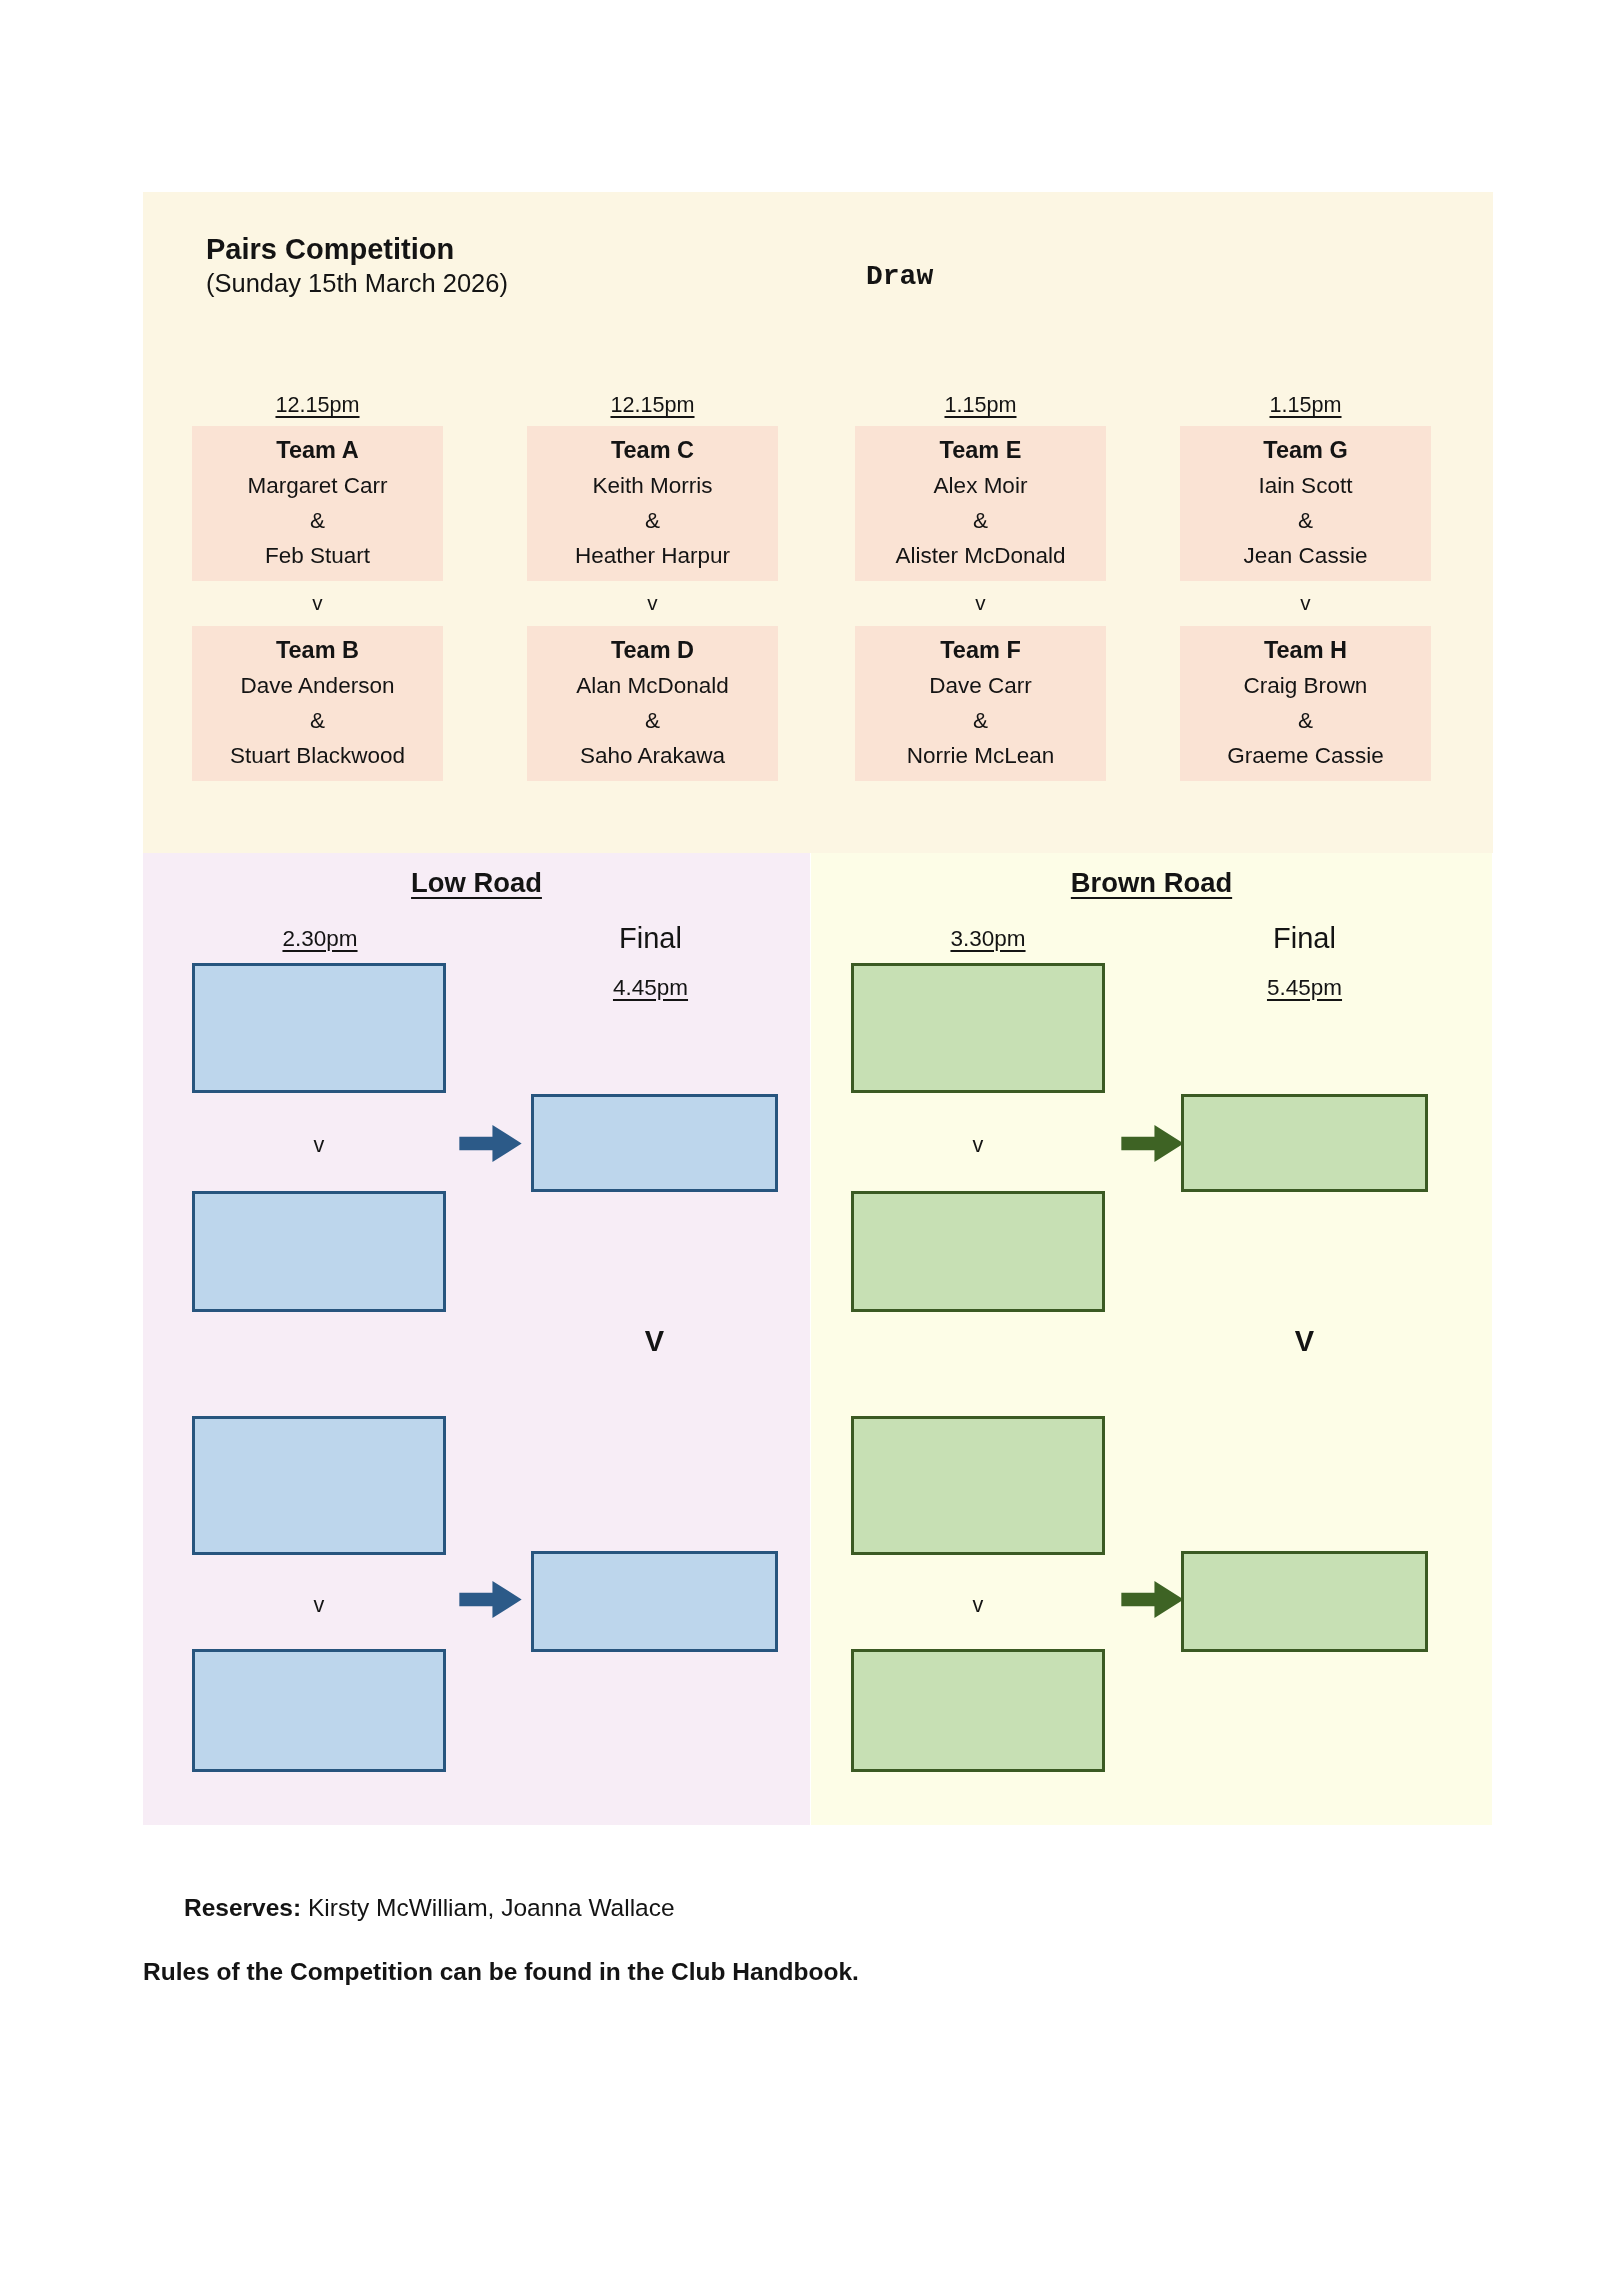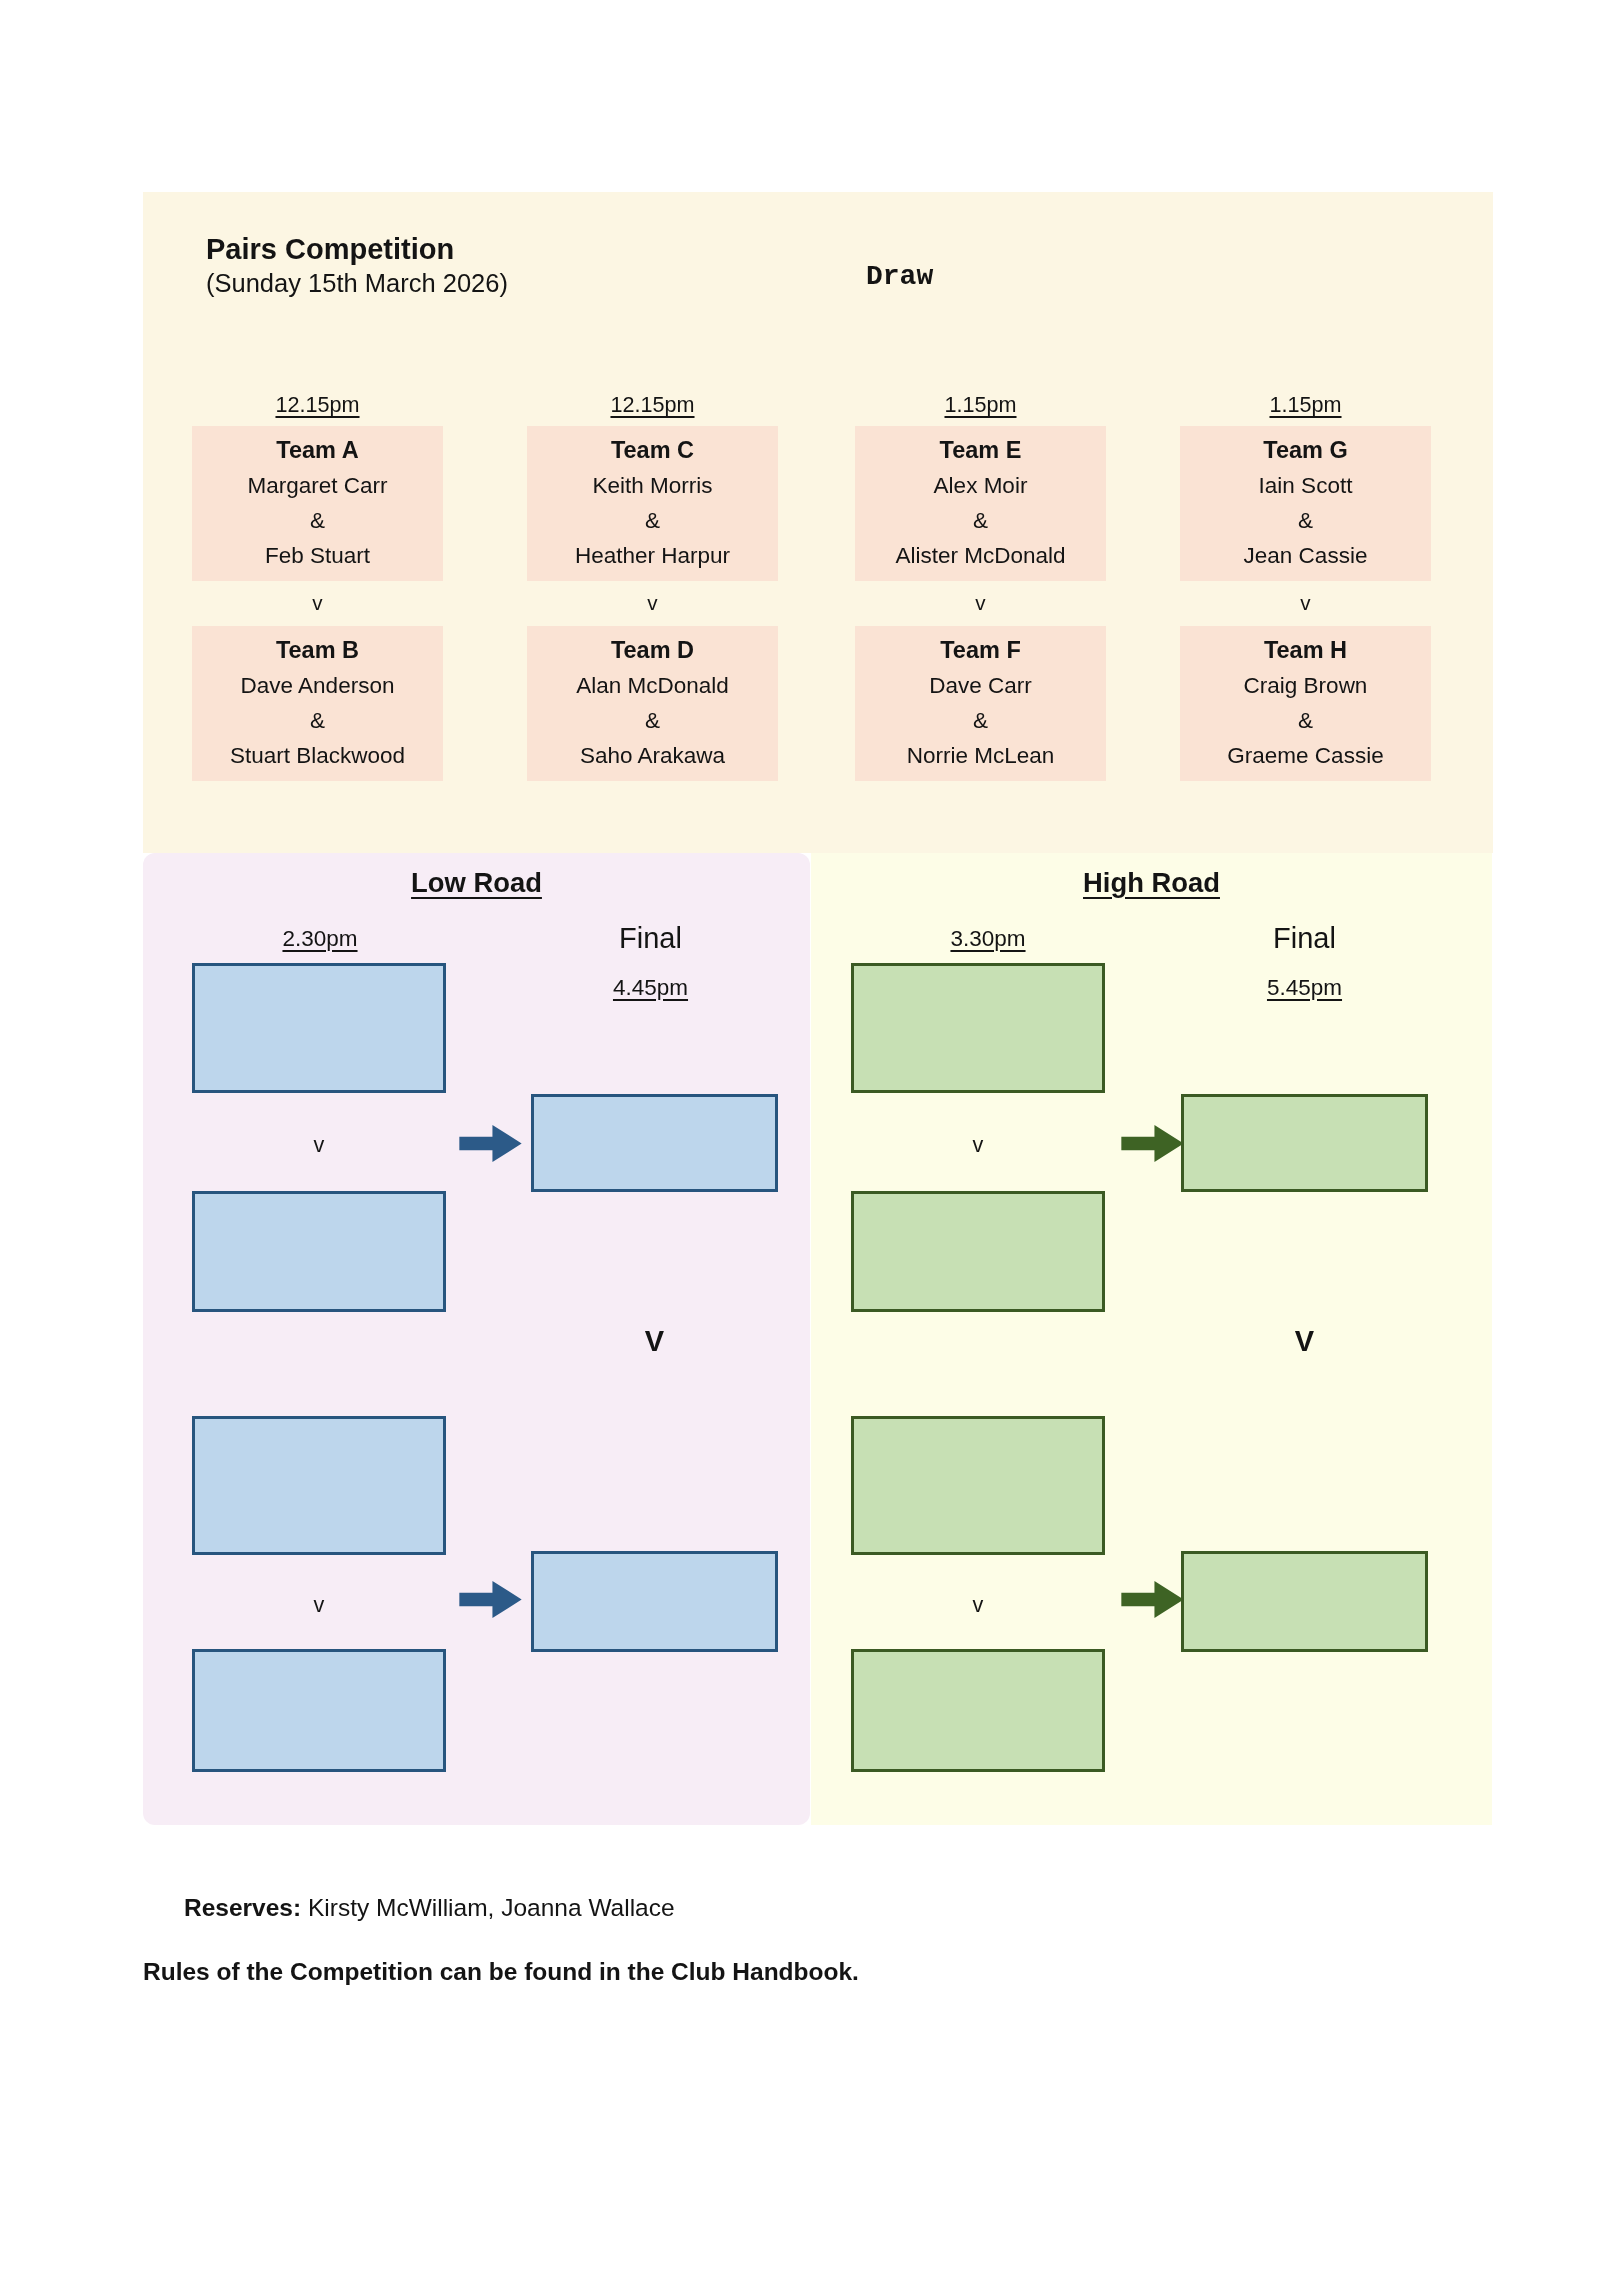--- a/index.html
+++ b/index.html
@@ -25,21 +25,21 @@
   .time-label{display:inline-block; font-size:21.6px; text-decoration:underline; text-underline-offset:3.9px; margin-bottom:7.8px;}
   .team-box{
     height:155px; width:251px; background:var(--peach);
     display:flex; flex-direction:column; justify-content:space-evenly; align-items:center;
     font-size:22.5px; line-height:1;
   }
   .team-label{font-weight:700; font-size:23.5px;}
   .vs-row{height:45px; display:flex; align-items:center; justify-content:center; font-size:20.6px;}
   
   .road{position:absolute; top:853px; height:972px;}
-  .road.low{left:143px; width:667px; background:var(--lavender);border-radius:12px;}
+  .road.low{left:143px; width:667px; background:var(--lavender);}
   .road.high{left:811px; width:681px; background:var(--pale-yellow);}
   .road-title{position:absolute; top:13.7px; left:0; width:100%; text-align:center;
     font-size:27.4px; font-weight:700; text-decoration:underline; text-underline-offset:4.9px;}
   .semi-time{position:absolute; top:73px; left:69px; width:216px; text-align:center;
     font-size:22.5px; text-decoration:underline; text-underline-offset:3.9px;}
   .final-label{position:absolute; top:69px; left:384px; width:247px; text-align:center; font-size:29px;}
   .final-time{position:absolute; top:122px; left:384px; width:247px; text-align:center;
     font-size:22.5px; text-decoration:underline; text-underline-offset:3.9px;}
   .road.high .final-label, .road.high .final-time{left:370px;}
   .bracket-box{position:absolute; left:49px; width:254px;
@@ -174,21 +174,21 @@
     <div class="arrow ar2">
       <svg viewBox="0 0 64 38" xmlns="http://www.w3.org/2000/svg">
           <path d="M0 12 H34 V0 L64 19 L34 38 V26 H0 Z"></path>
         </svg>
     </div>
     <div class="bracket-box final-box f2"></div>
     <div class="bracket-box sf4"></div>
   </section>
 
   <section class="road high">
-    <div class="road-title">High Road</div>
+    <div class="road-title">Brown Road</div>
     <div class="semi-time">3.30pm</div>
     <div class="final-label">Final</div>
     <div class="final-time">5.45pm</div>
 
     <div class="bracket-box sf1"></div>
     <div class="vs-small vsa">v</div>
     <div class="arrow ar1">
       <svg viewBox="0 0 64 38" xmlns="http://www.w3.org/2000/svg">
           <path d="M0 12 H34 V0 L64 19 L34 38 V26 H0 Z"></path>
         </svg>

